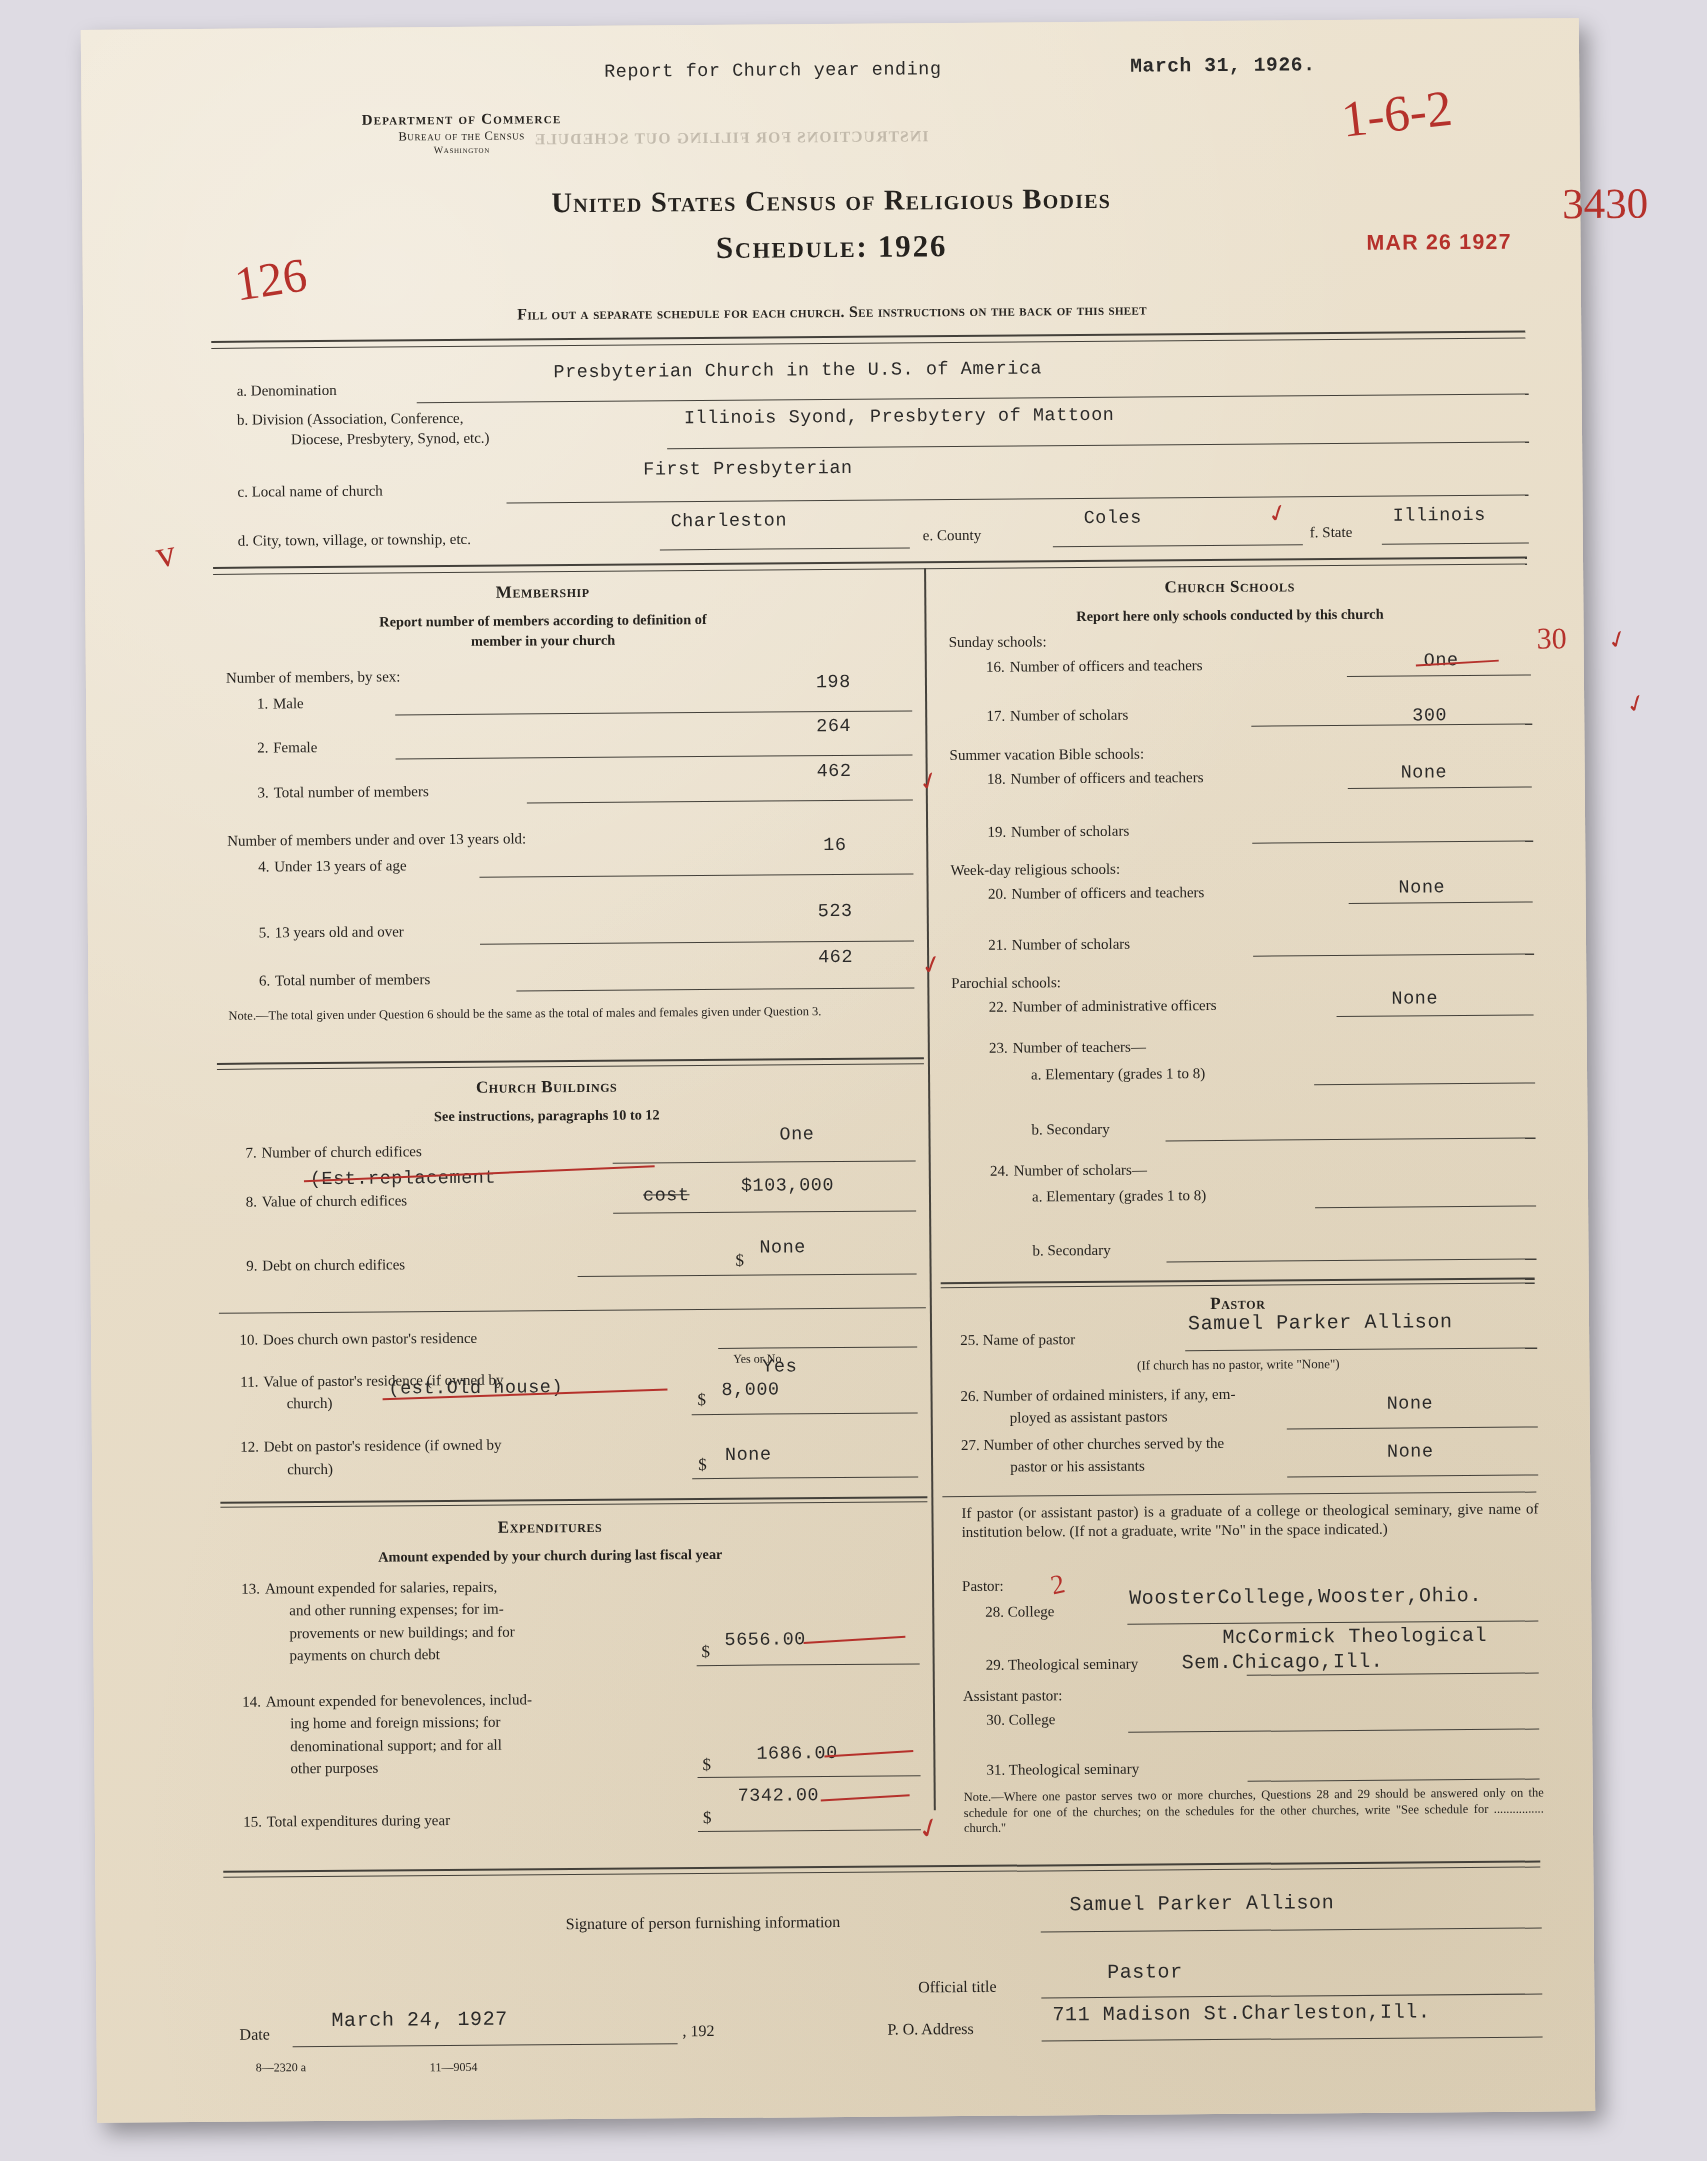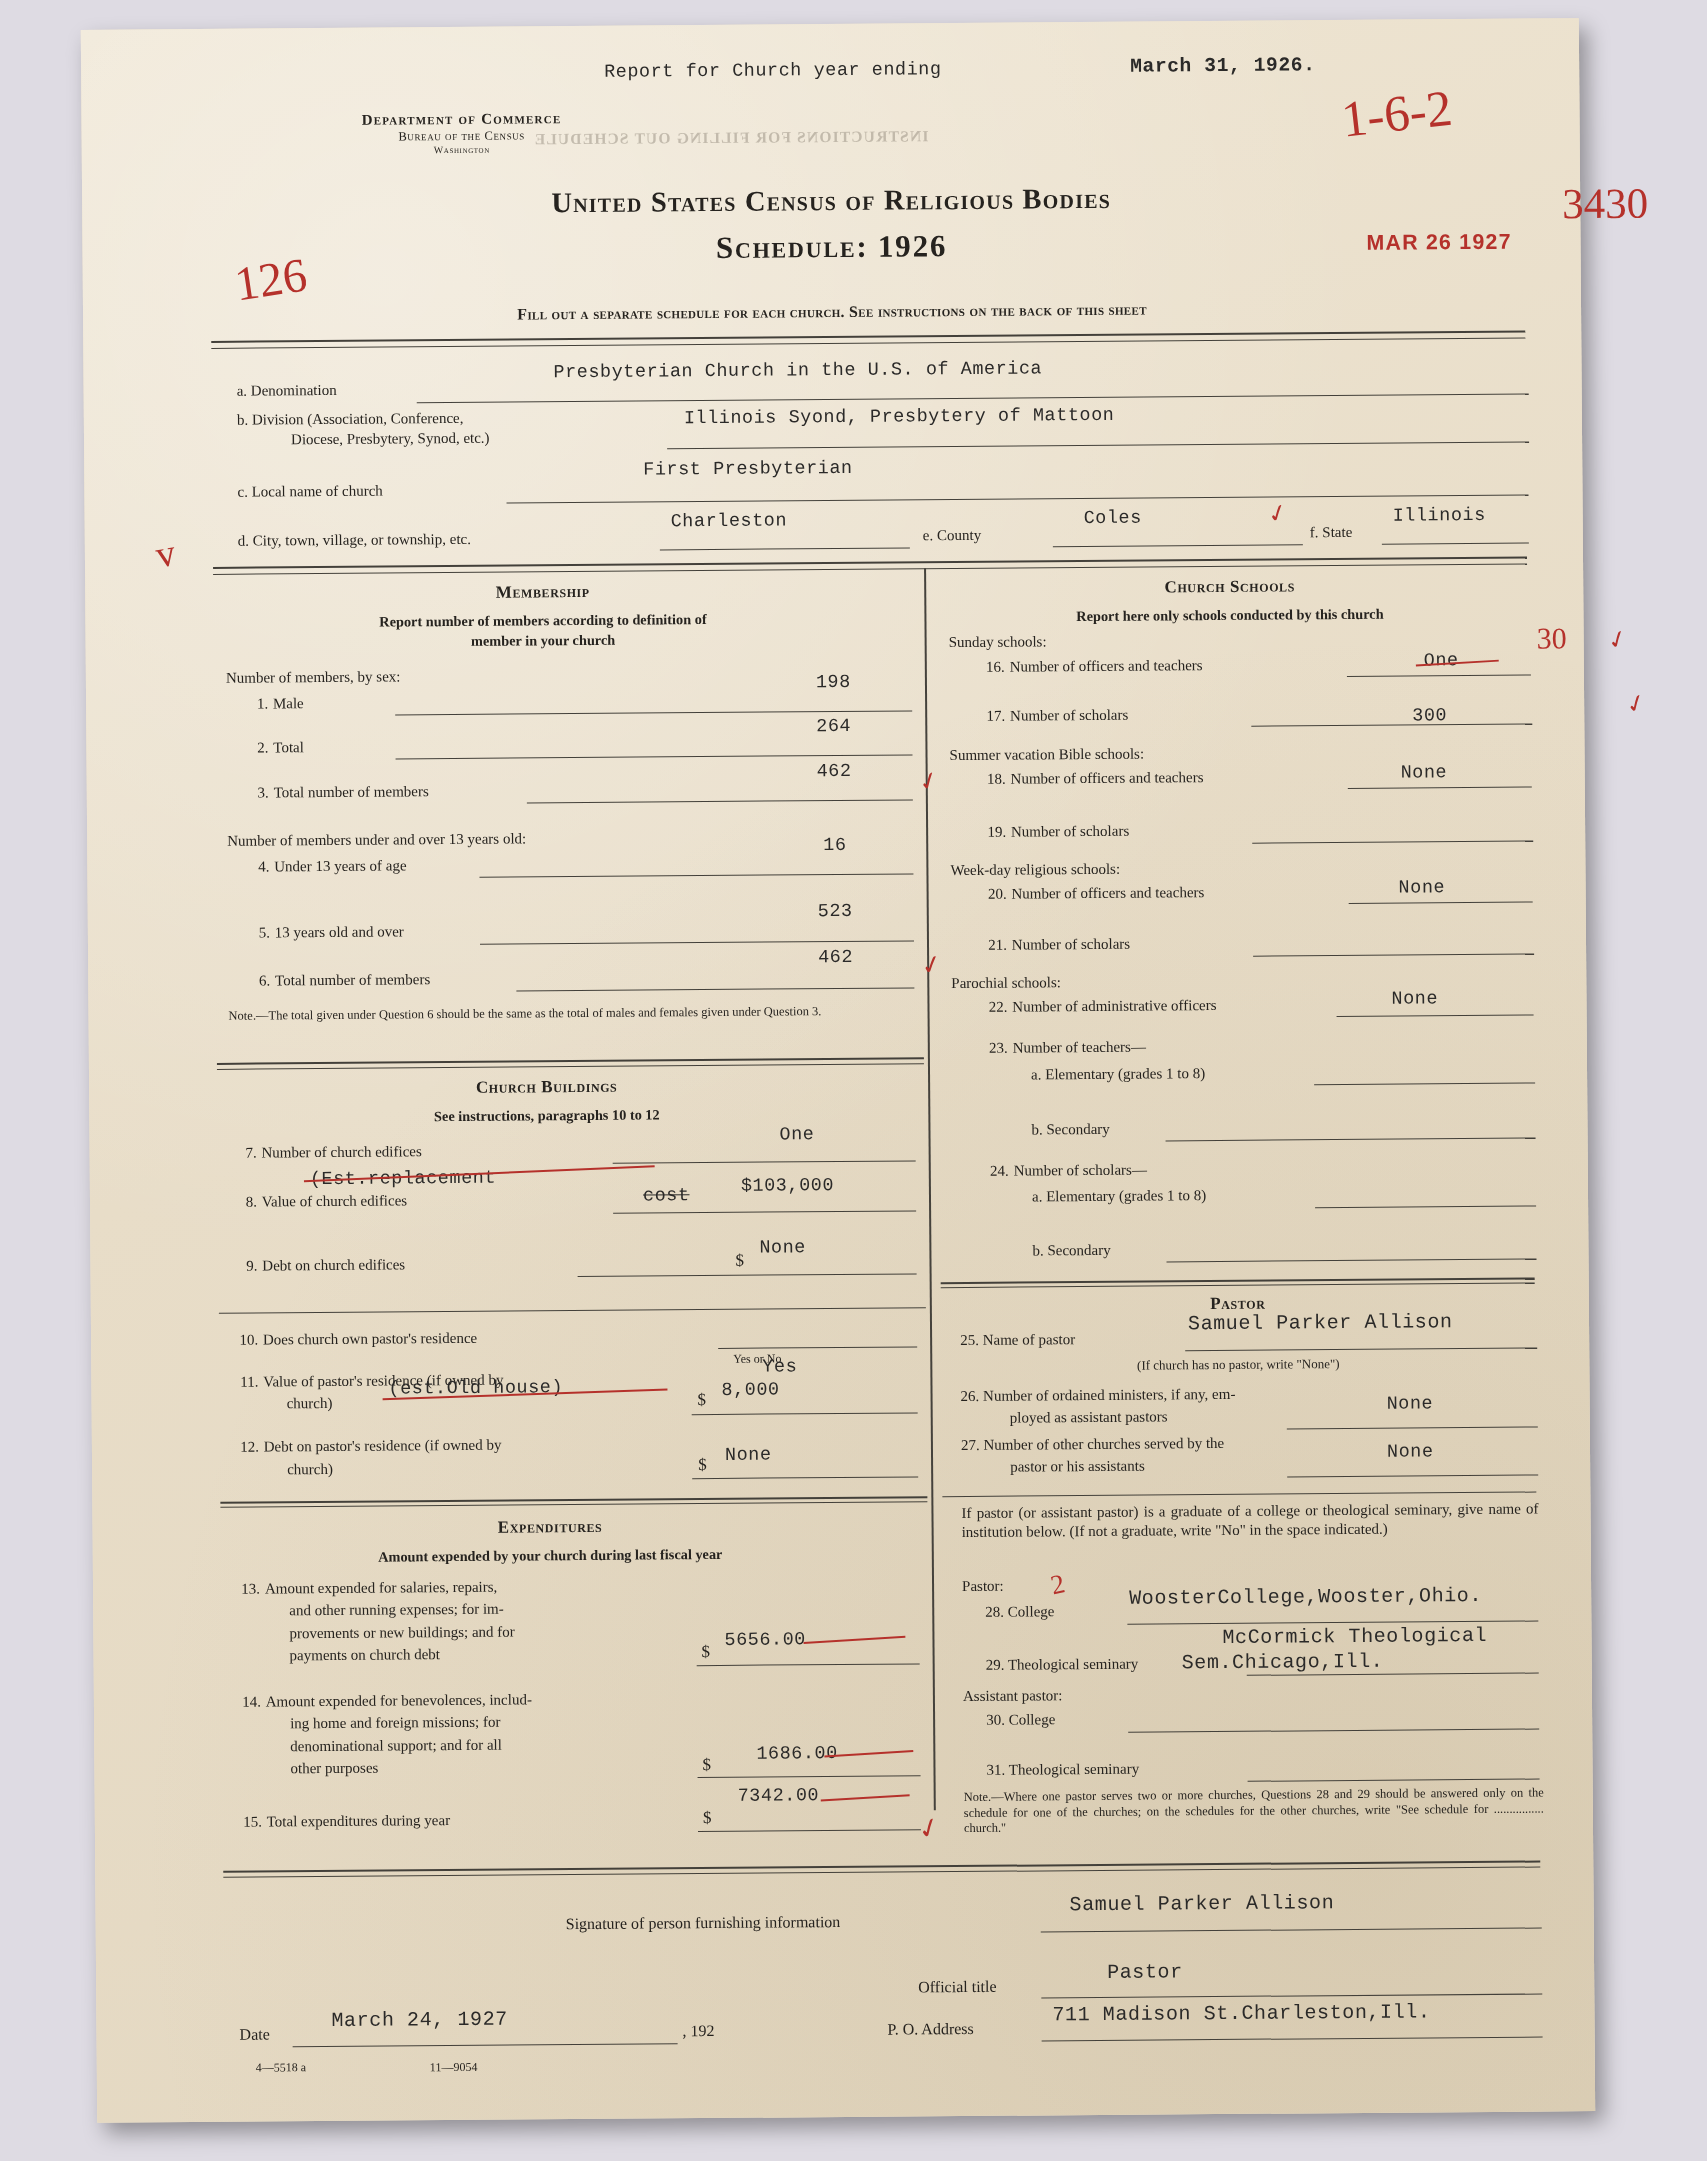--- a/index.html
+++ b/index.html
@@ -121,21 +121,21 @@
     <div class="t secthead" style="left:107px;top:556px;width:701px;">Membership</div>
     <div class="t subhead" style="left:107px;top:586px;width:701px;">Report number of members according to definition of</div>
     <div class="t subhead" style="left:107px;top:606px;width:701px;">member in your church</div>
 
     <div class="t q" style="left:140px;top:641px;">Number of members, by sex:</div>
 
     <div class="t q" style="left:155px;top:667px;"><span class="qn">1.</span><span>Male</span></div>
     <div class="rule" style="left:309px;top:687px;width:517px;height:1.2px;"></div>
     <div class="t ink val" style="left:730px;top:648px;">198</div>
 
-    <div class="t q" style="left:155px;top:711px;"><span class="qn">2.</span><span>Total</span></div>
+    <div class="t q" style="left:155px;top:711px;"><span class="qn">2.</span><span>Female</span></div>
     <div class="rule" style="left:309px;top:731px;width:517px;height:1.2px;"></div>
     <div class="t ink val" style="left:730px;top:692px;">264</div>
 
     <div class="t q" style="left:155px;top:756px;"><span class="qn">3.</span><span>Total number of members</span></div>
     <div class="rule" style="left:440px;top:776px;width:386px;height:1.2px;"></div>
     <div class="t ink val" style="left:730px;top:737px;">462</div>
     <div class="t red" style="left:832px;top:744px;font-size:24px;transform:rotate(-20deg);">✓</div>
 
     <div class="t q" style="left:140px;top:804px;">Number of members under and over 13 years old:</div>
 
@@ -340,19 +340,19 @@
 
     <div class="t" style="left:143px;top:1997px;font-size:16px;">Date</div>
     <div class="rule" style="left:196px;top:2018px;width:385px;height:1.2px;"></div>
     <div class="t ink" style="left:235px;top:1981px;font-size:20px;">March 24, 1927</div>
     <div class="t" style="left:586px;top:1997px;font-size:16px;">, 192</div>
 
     <div class="t" style="left:791px;top:1997px;font-size:16px;">P. O. Address</div>
     <div class="rule" style="left:945px;top:2018px;width:501px;height:1.2px;"></div>
     <div class="t ink" style="left:956px;top:1981px;font-size:20px;">711 Madison St.Charleston,Ill.</div>
 
-    <div class="t small" style="left:159px;top:2032px;">4—5518 a</div>
+    <div class="t small" style="left:159px;top:2032px;">8—2320 a</div>
     <div class="t small" style="left:333px;top:2033px;">11—9054</div>
 
    </div>
   </div>
 </div>
 
 
 </body></html>

